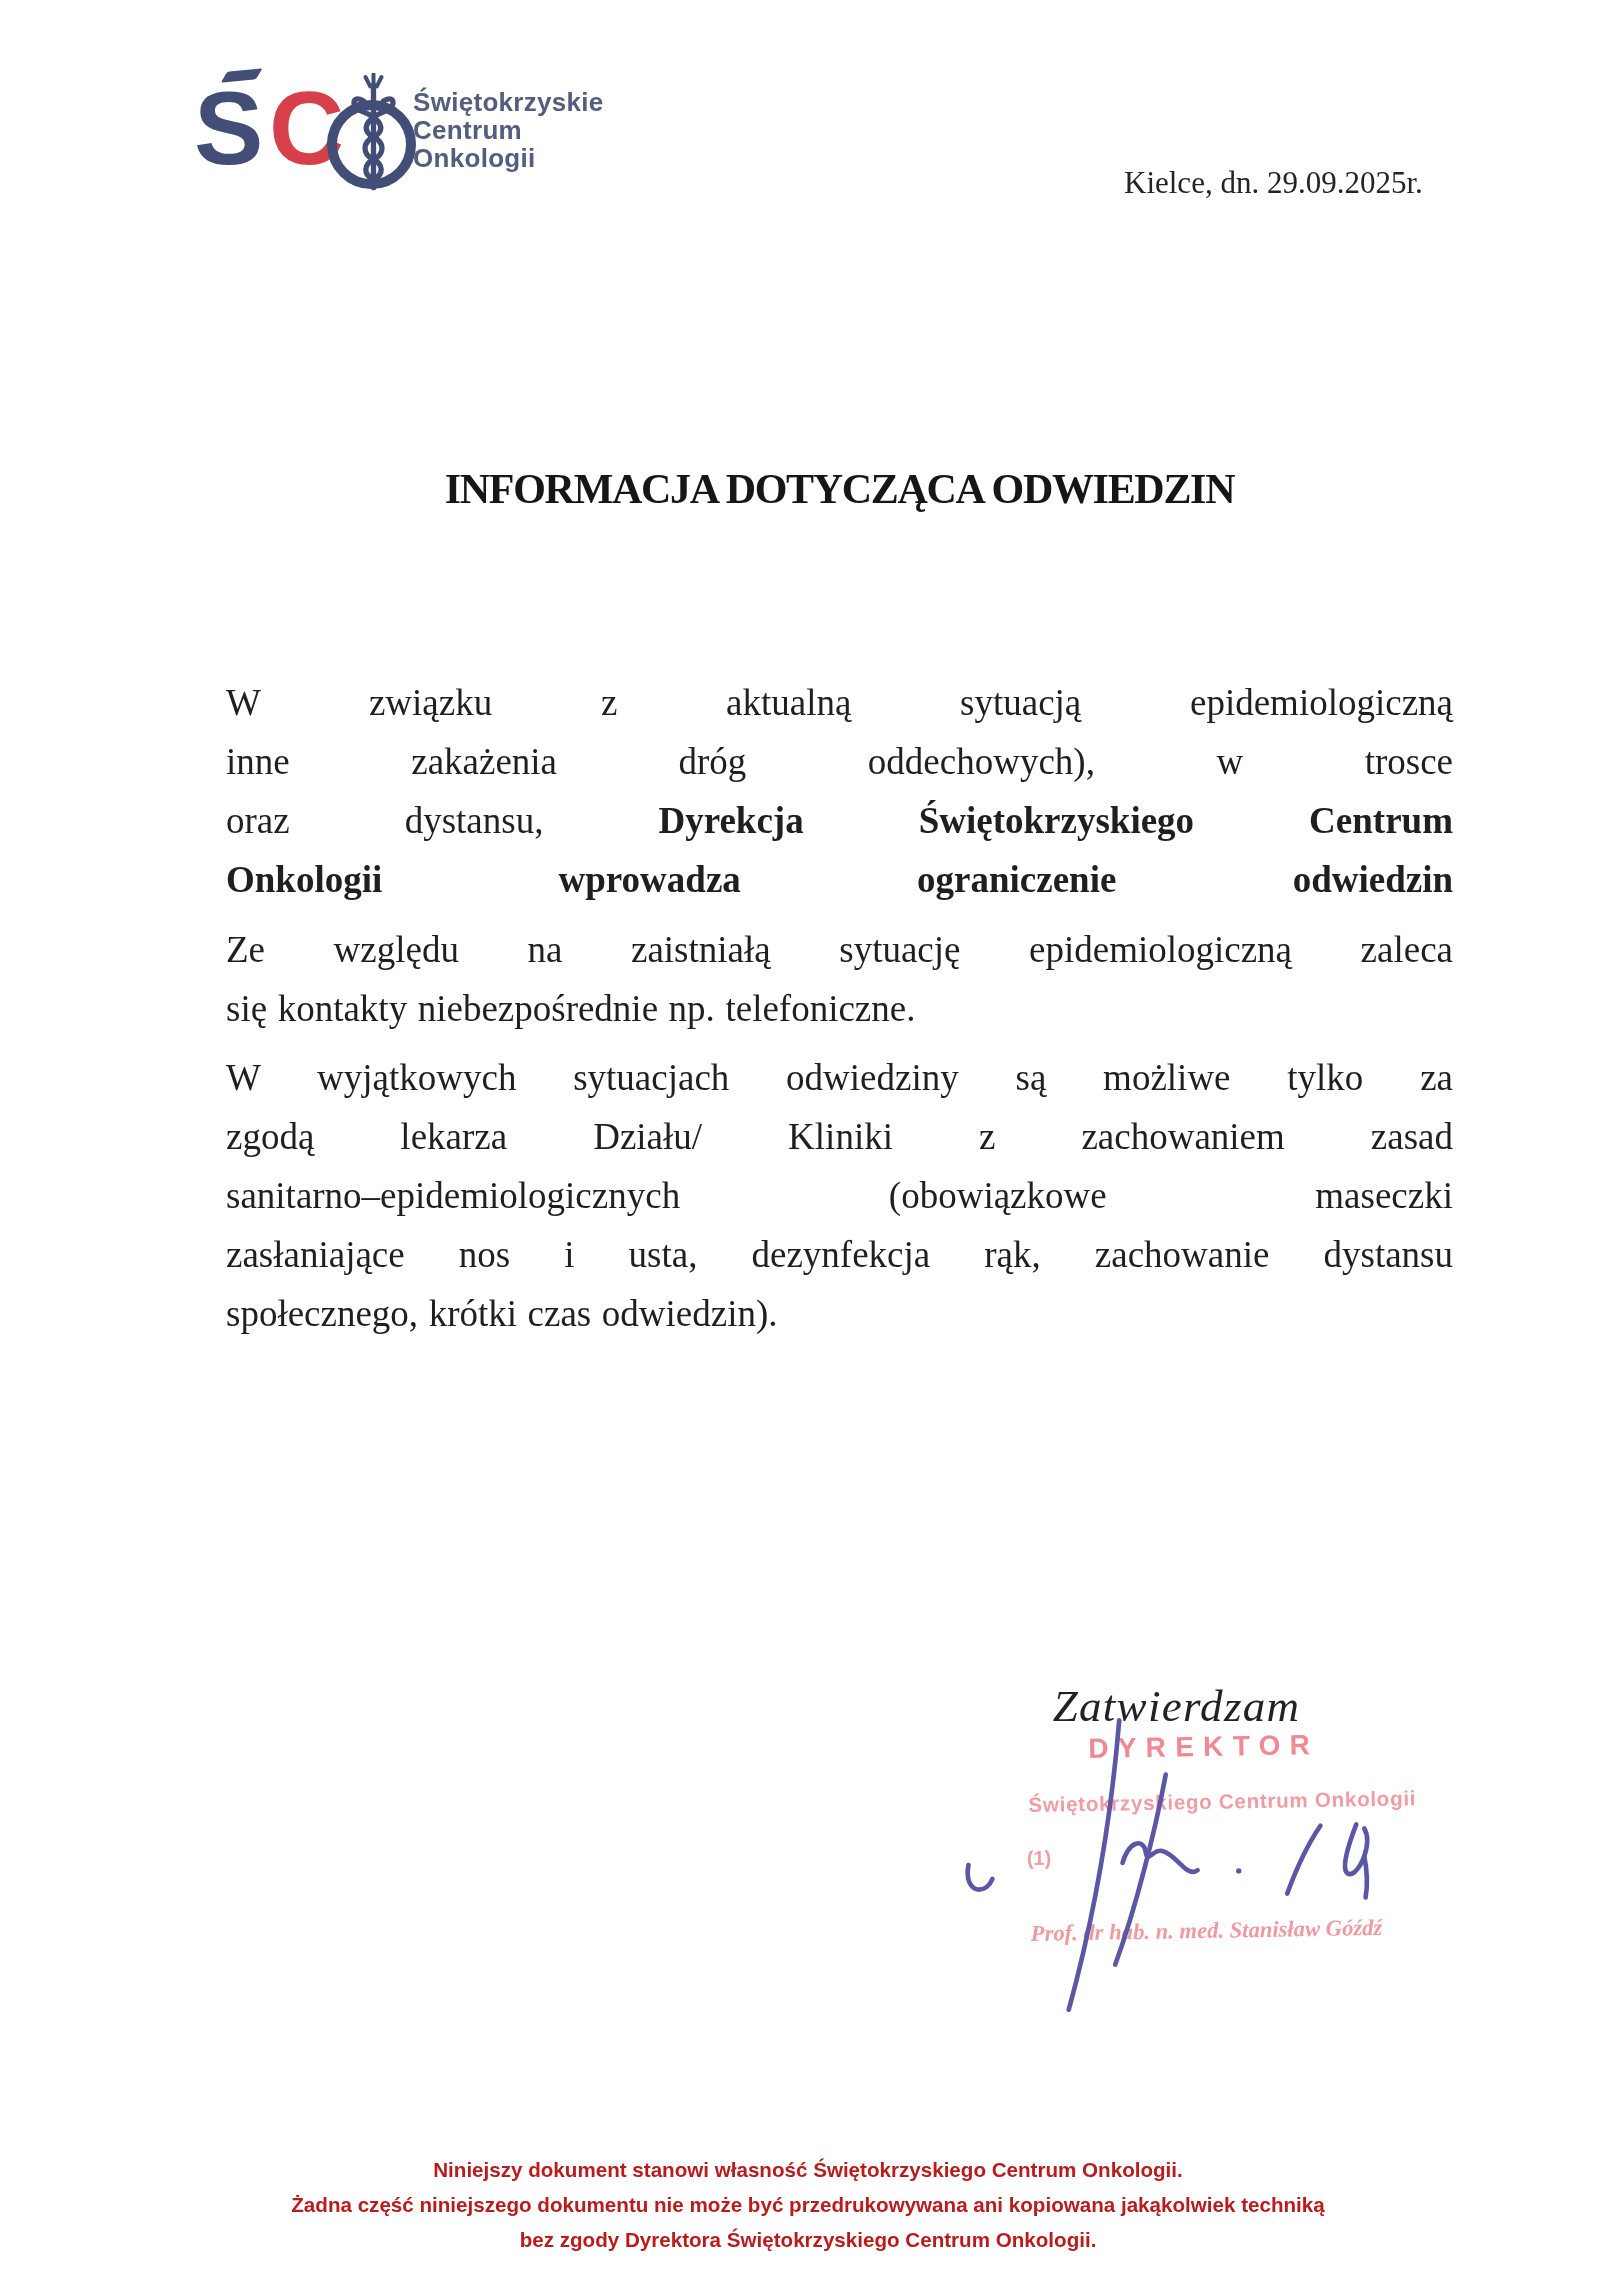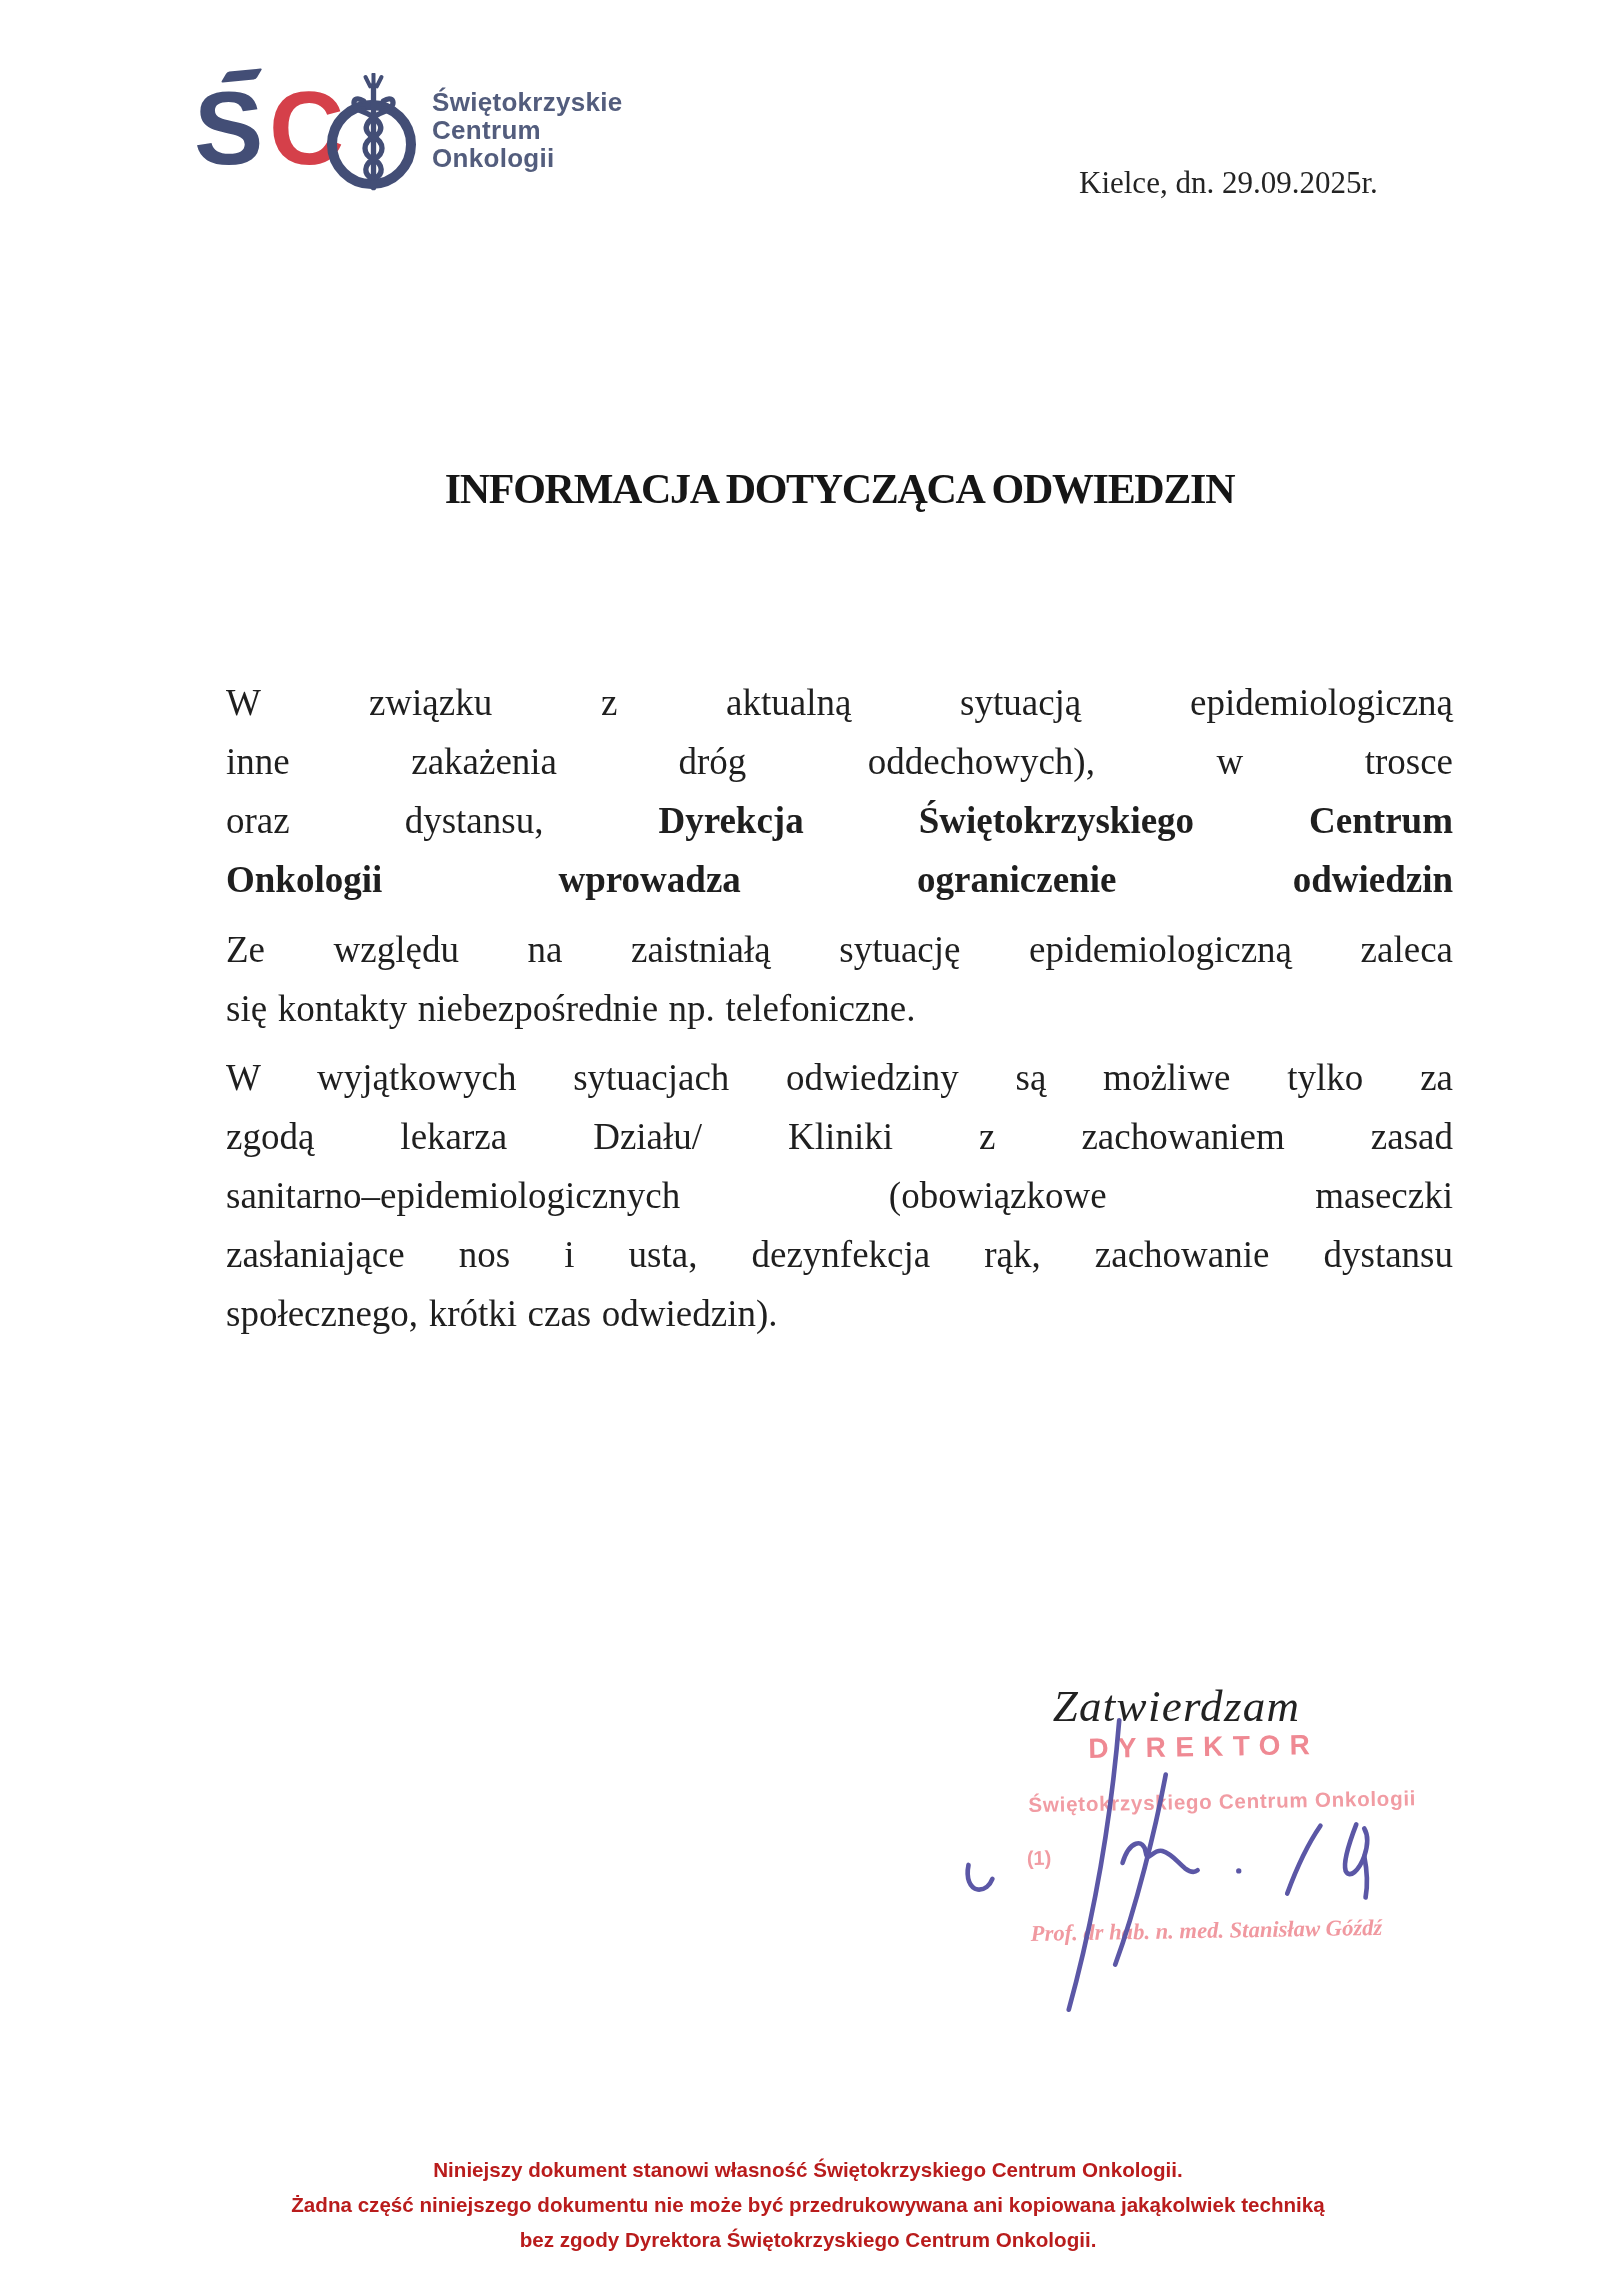--- a/index.html
+++ b/index.html
@@ -24,27 +24,27 @@
     font-weight:bold;font-size:104px;line-height:100px;
   }
   .logo-letter.s{left:194px;color:#434e76;}
   .logo-letter.c{left:269px;color:#d5404a;}
   .logo-ring{
     position:absolute;left:327px;top:100px;width:69px;height:69px;
     border:10.6px solid #434e76;border-radius:50%;
   }
   .logo-caduceus{position:absolute;left:346px;top:73px;}
   .logo-text{
-    position:absolute;left:432px;top:88px;
+    position:absolute;left:413px;top:88px;
     font-family:"Liberation Sans", sans-serif;
     font-weight:bold;font-size:26px;line-height:28px;
     color:#535d7d;letter-spacing:0.3px;
   }
   .doc-date{
-    position:absolute;left:1079px;top:165px;
+    position:absolute;left:1124px;top:165px;
     font-size:31px;color:#242424;
   }
   
   .doc-title{
     position:absolute;left:226px;top:465px;width:1227px;
     text-align:center;
     font-weight:bold;font-size:42px;letter-spacing:-1.3px;
     color:#161616;
   }
   

